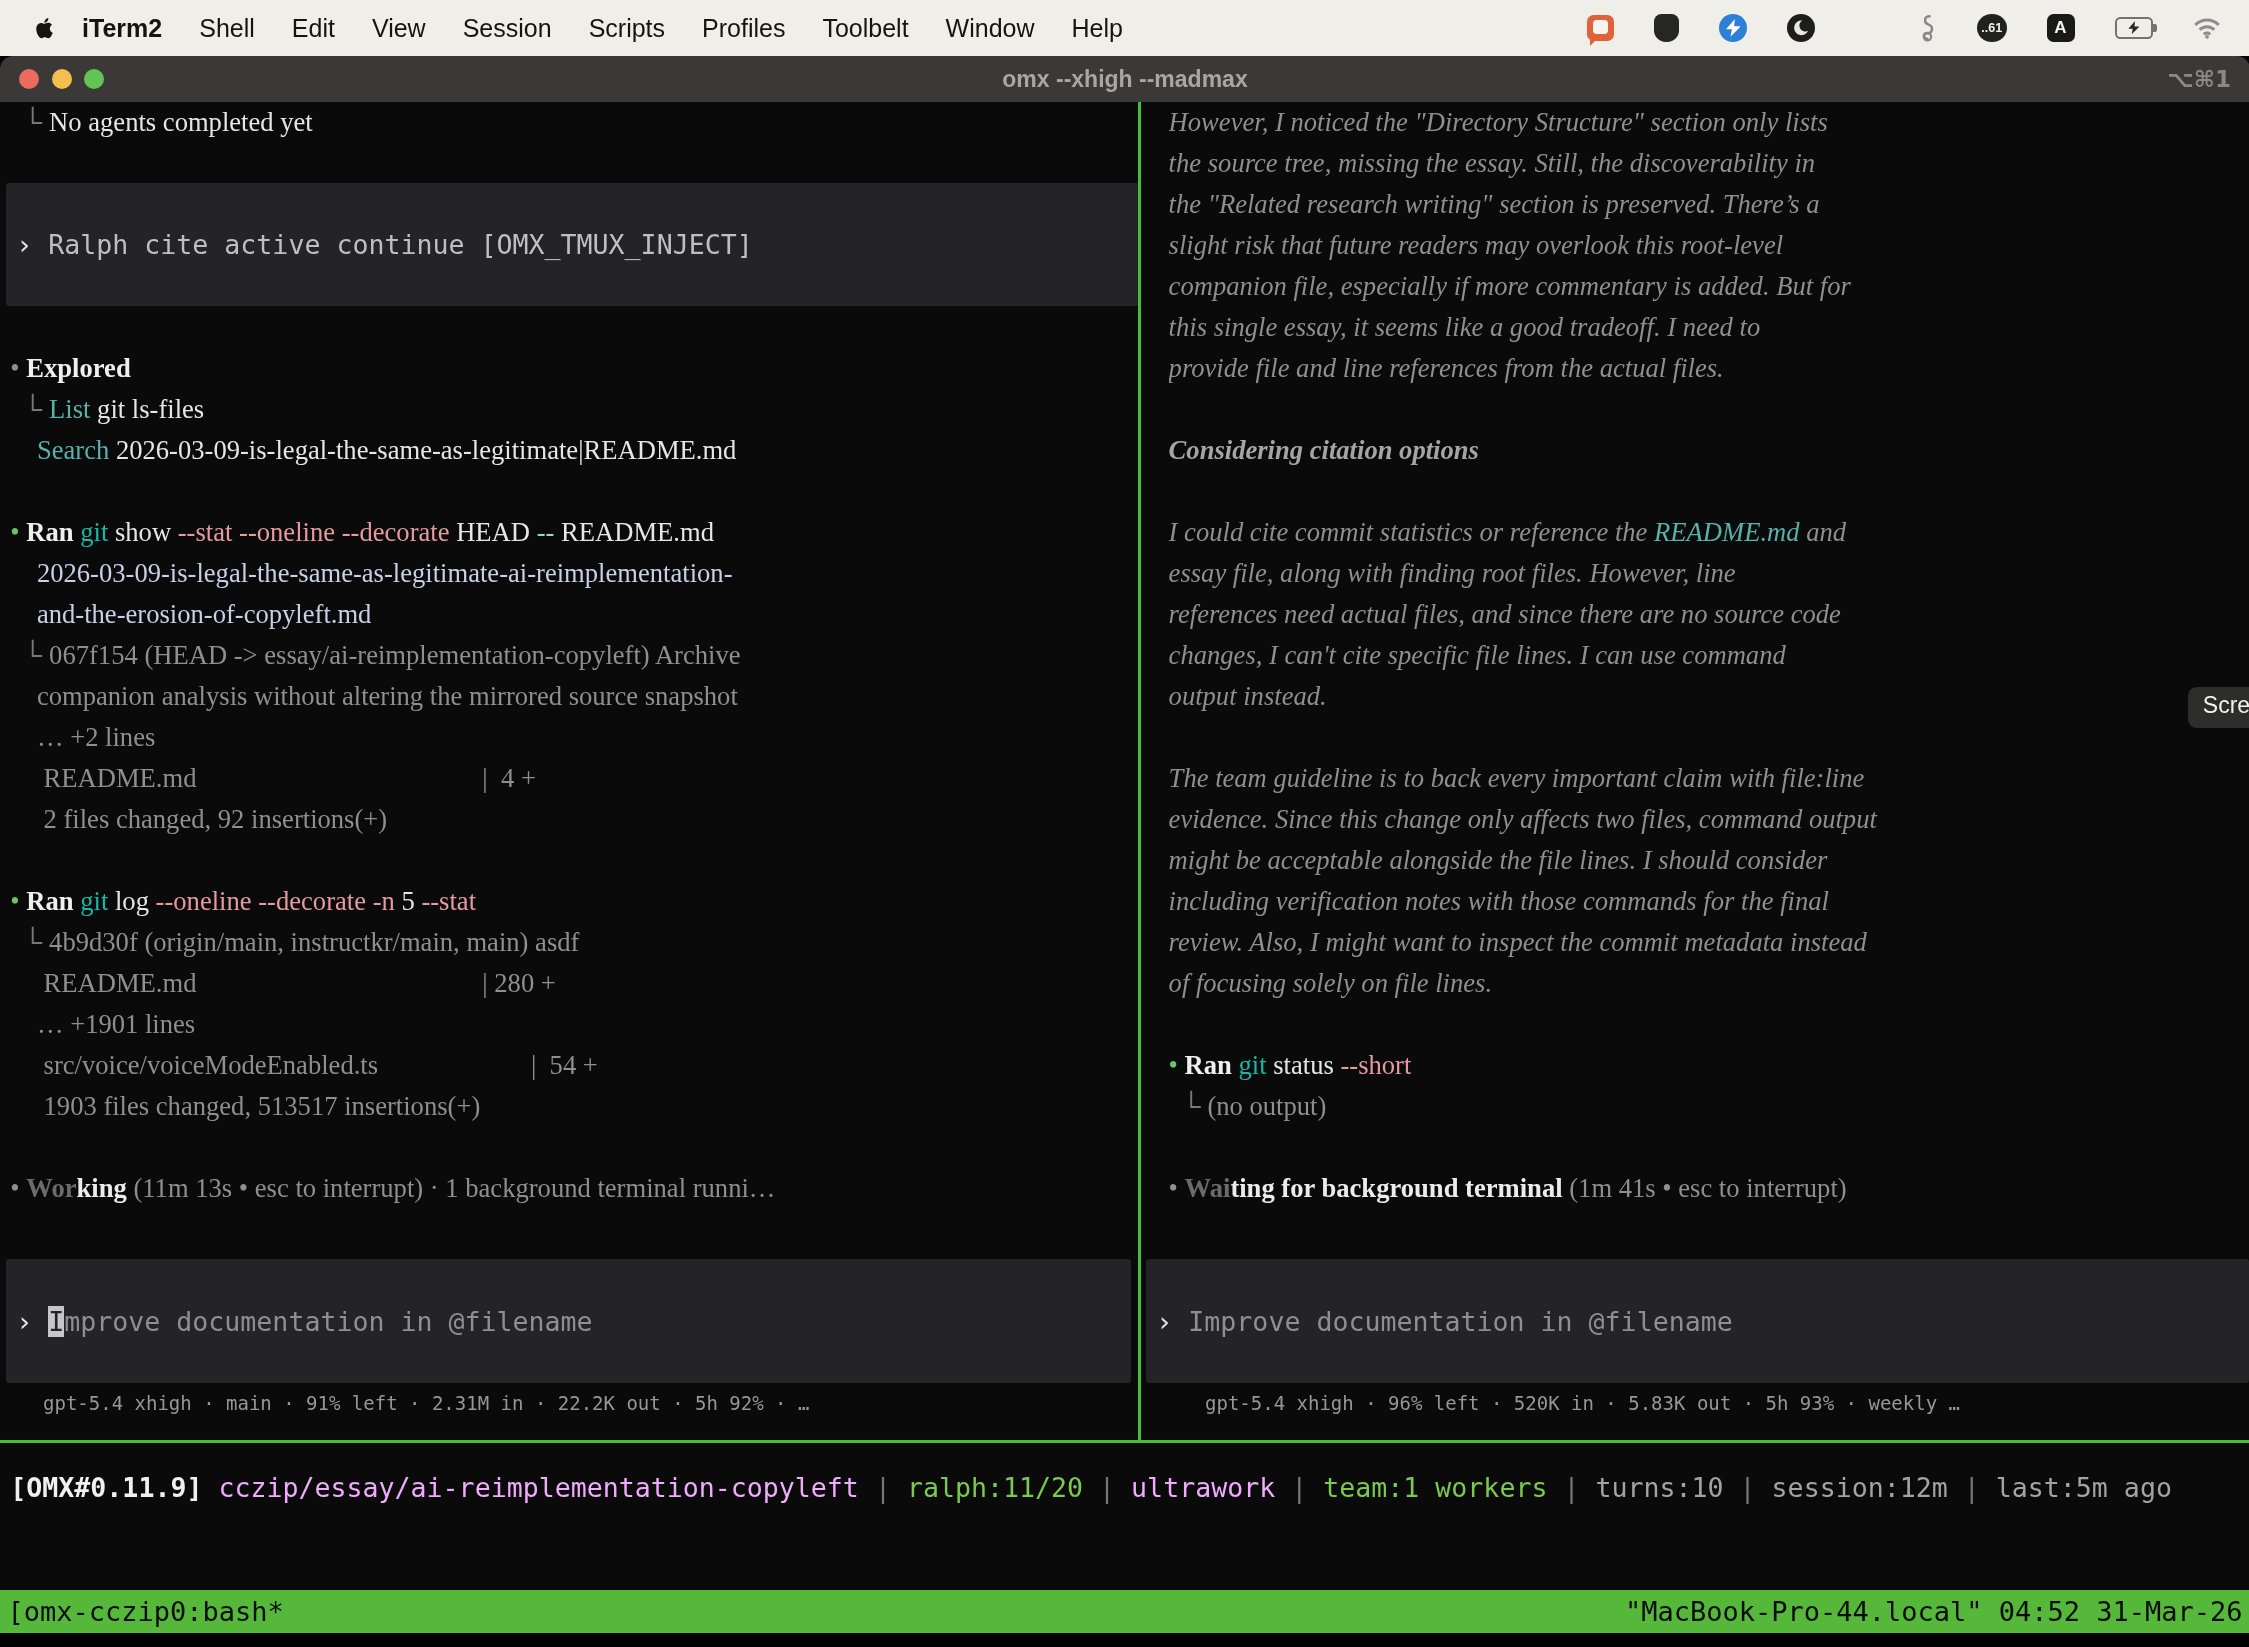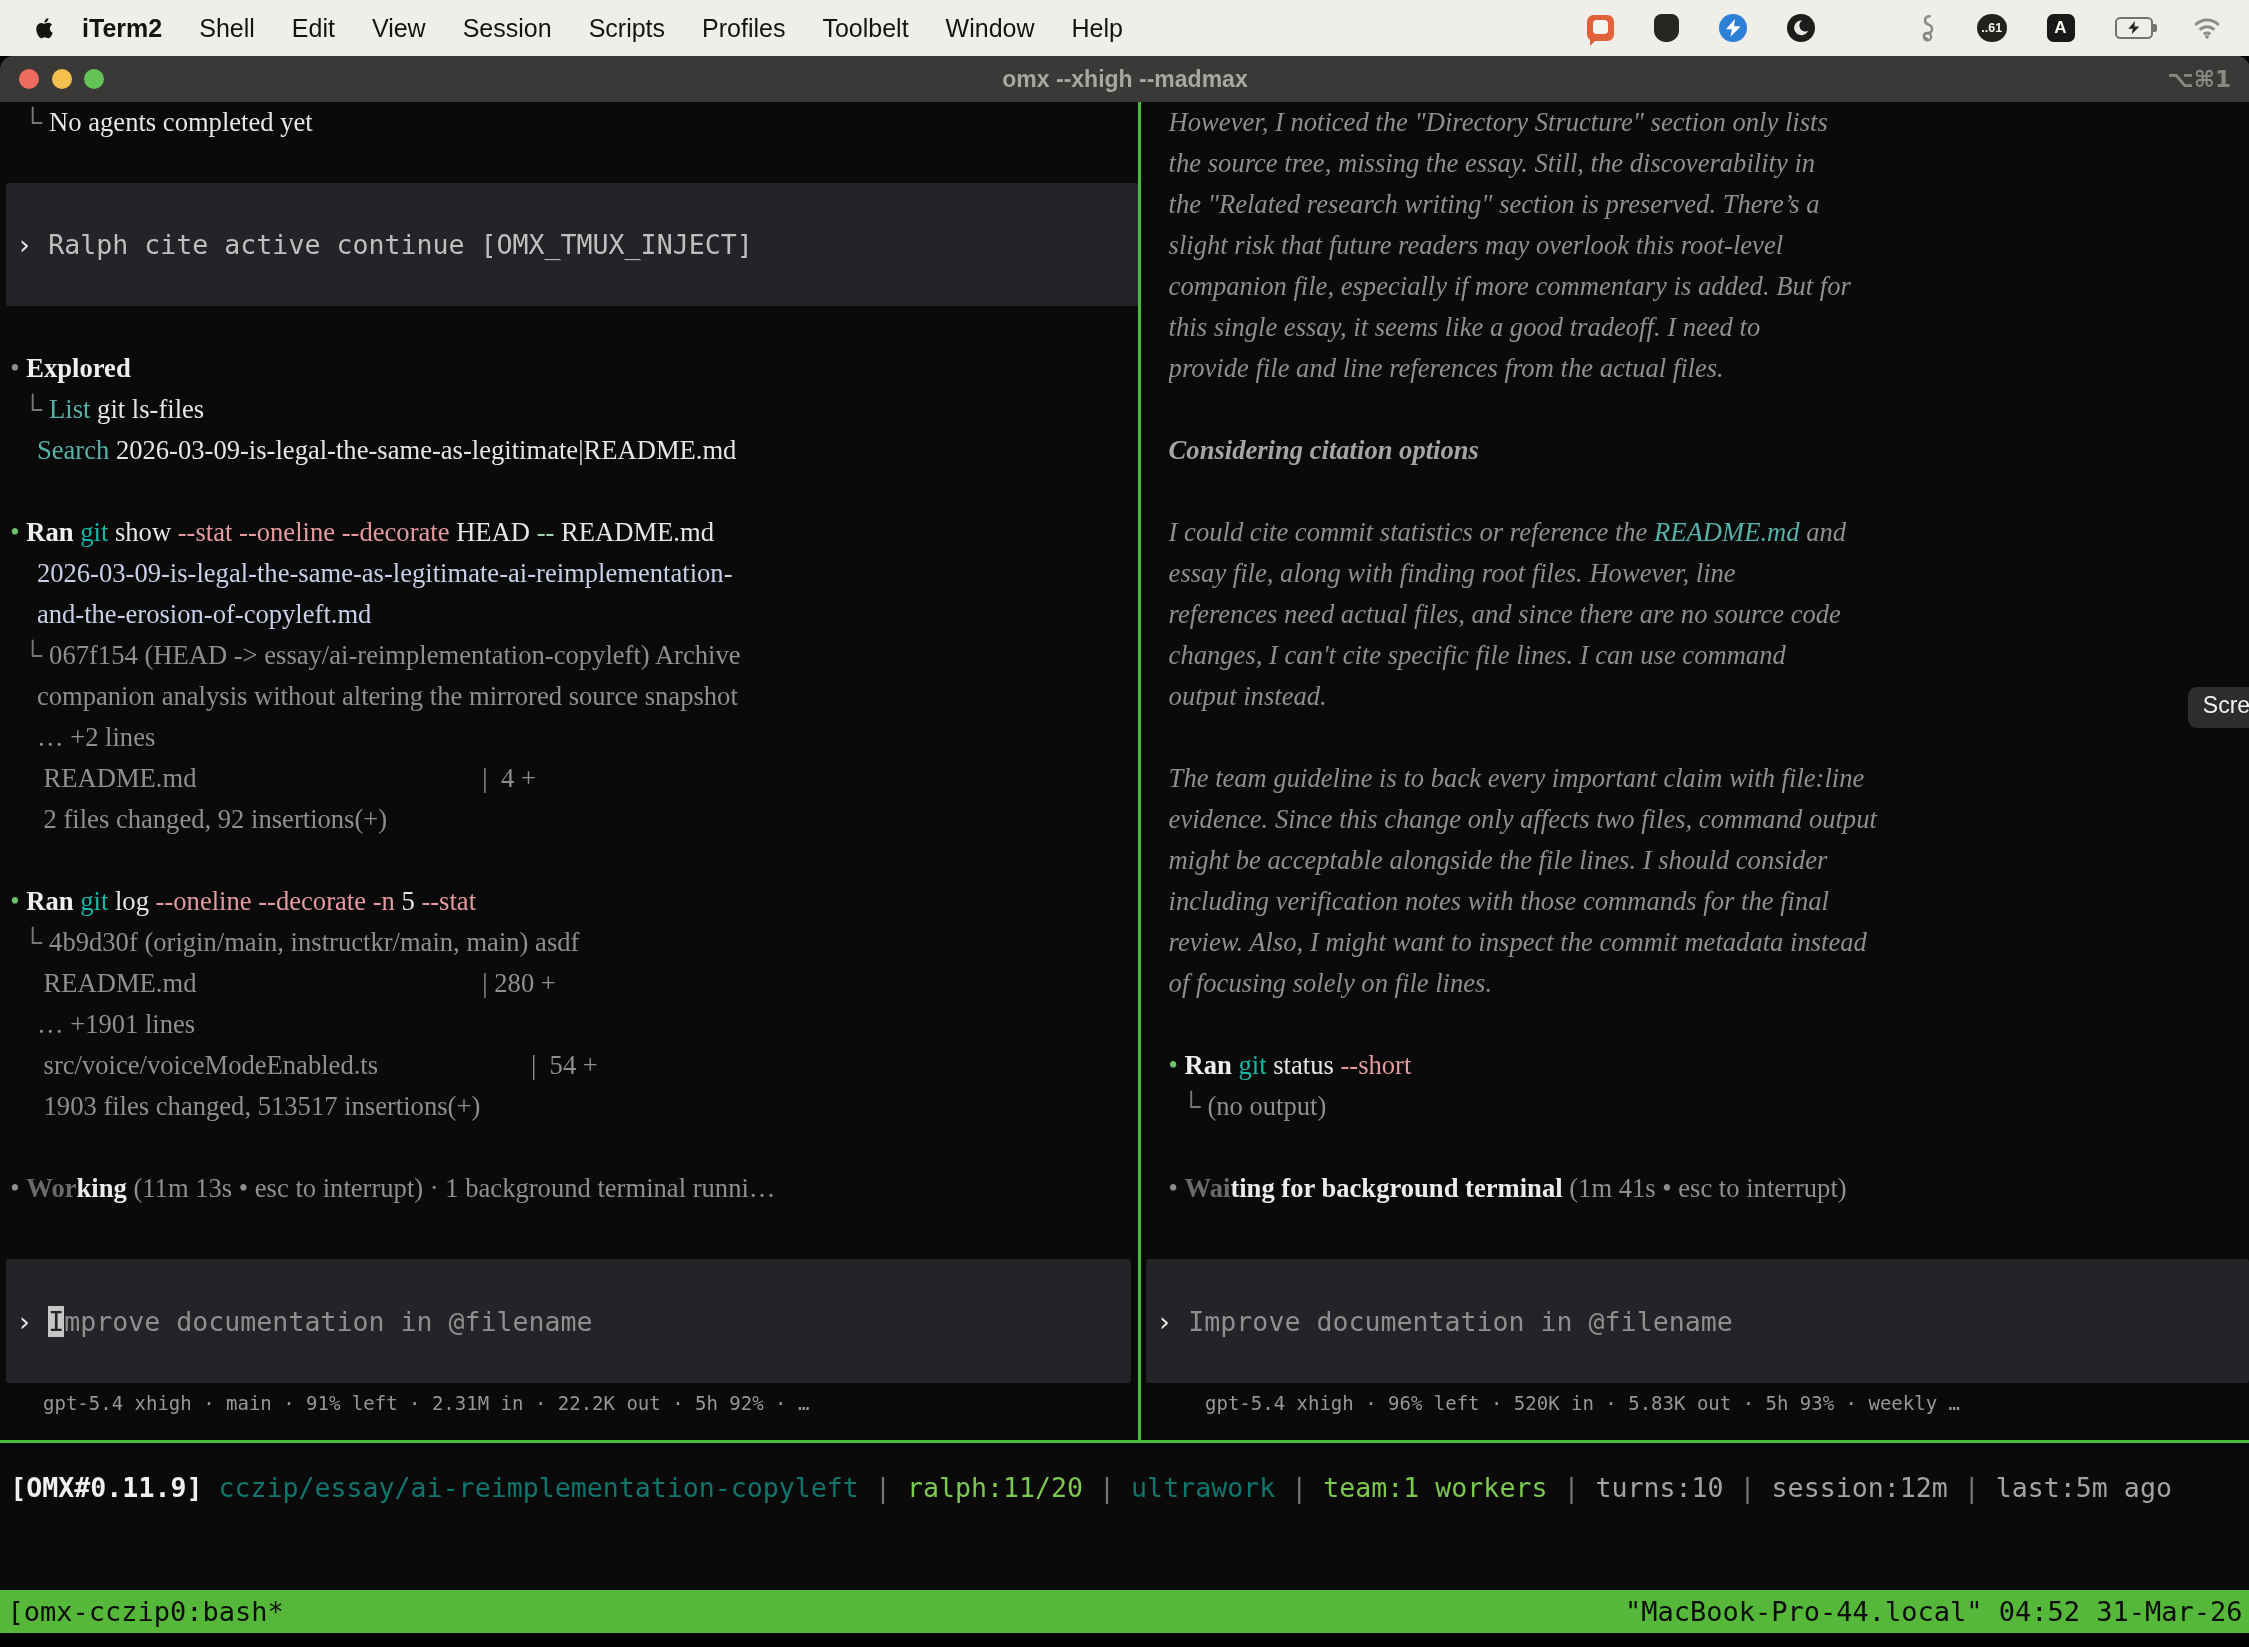--- a/index.html
+++ b/index.html
@@ -59,21 +59,21 @@
   .c-dm{color:#6b6b6b;font-weight:bold;}
   .c-bw{color:#ececec;font-weight:bold;}
   .c-tl{color:#57b2aa;}
   .c-bl{color:#14b8a6;}
   .c-sa{color:#e59aa0;}
   .c-mi{color:#a3d4b4;}
   .c-lv{color:#c8cfe7;}
   .c-gb{color:#6cc46a;}
   .c-hg{color:#bfbfbf;}
   .c-he{color:#a5a5a5;font-weight:bold;}
-  .c-cy{color:#0f766e;}
+  .c-cy{color:#f0abfc;}
   .c-gn{color:#7cc94f;}
   .c-wt{color:#f0f0f0;font-weight:bold;}
   .c-sp{color:#767676;}
   .c-lg{color:#a3a3a3;}
   .histbox{position:absolute;left:5.9px;top:81px;width:1123px;height:123px;background:#242428;border-radius:3px;
     display:flex;align-items:center;padding-left:10.3px;font-size:26.6px;white-space:pre;}
   .inputbox{position:absolute;top:1157px;height:124px;background:#242428;border-radius:3px;
     display:flex;align-items:center;padding-left:10.3px;font-size:26.6px;white-space:pre;}
   .inputbox.lft{left:5.9px;width:1115px;}
   .inputbox.rgt{left:1146px;width:1093px;}

